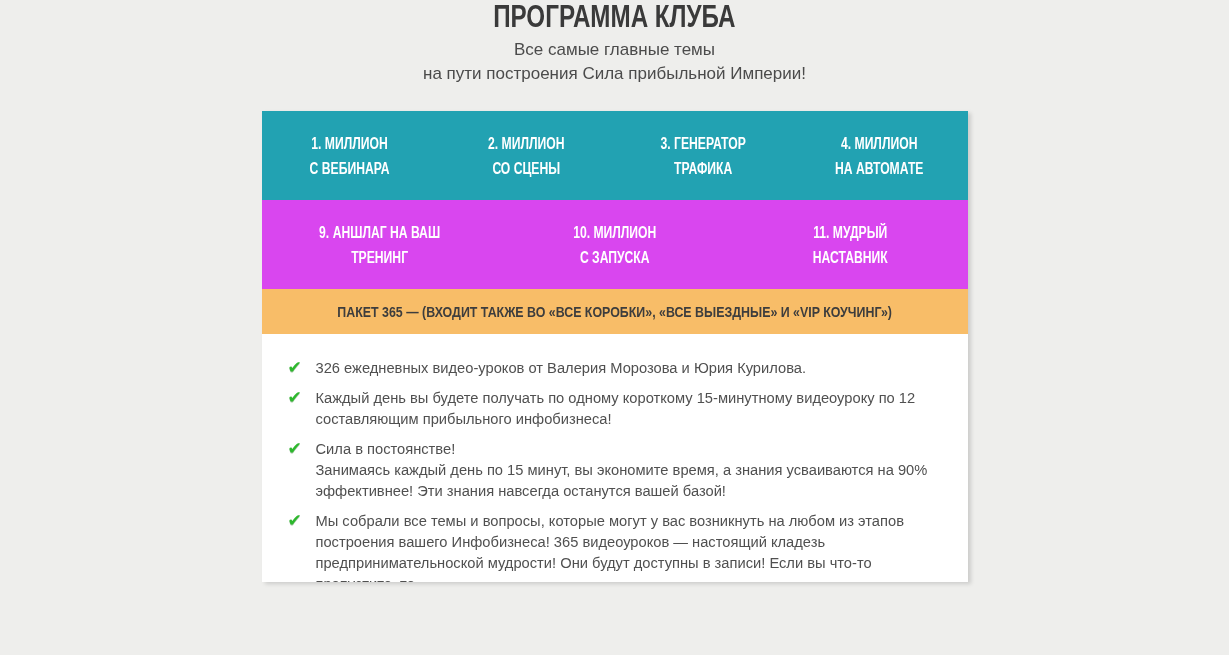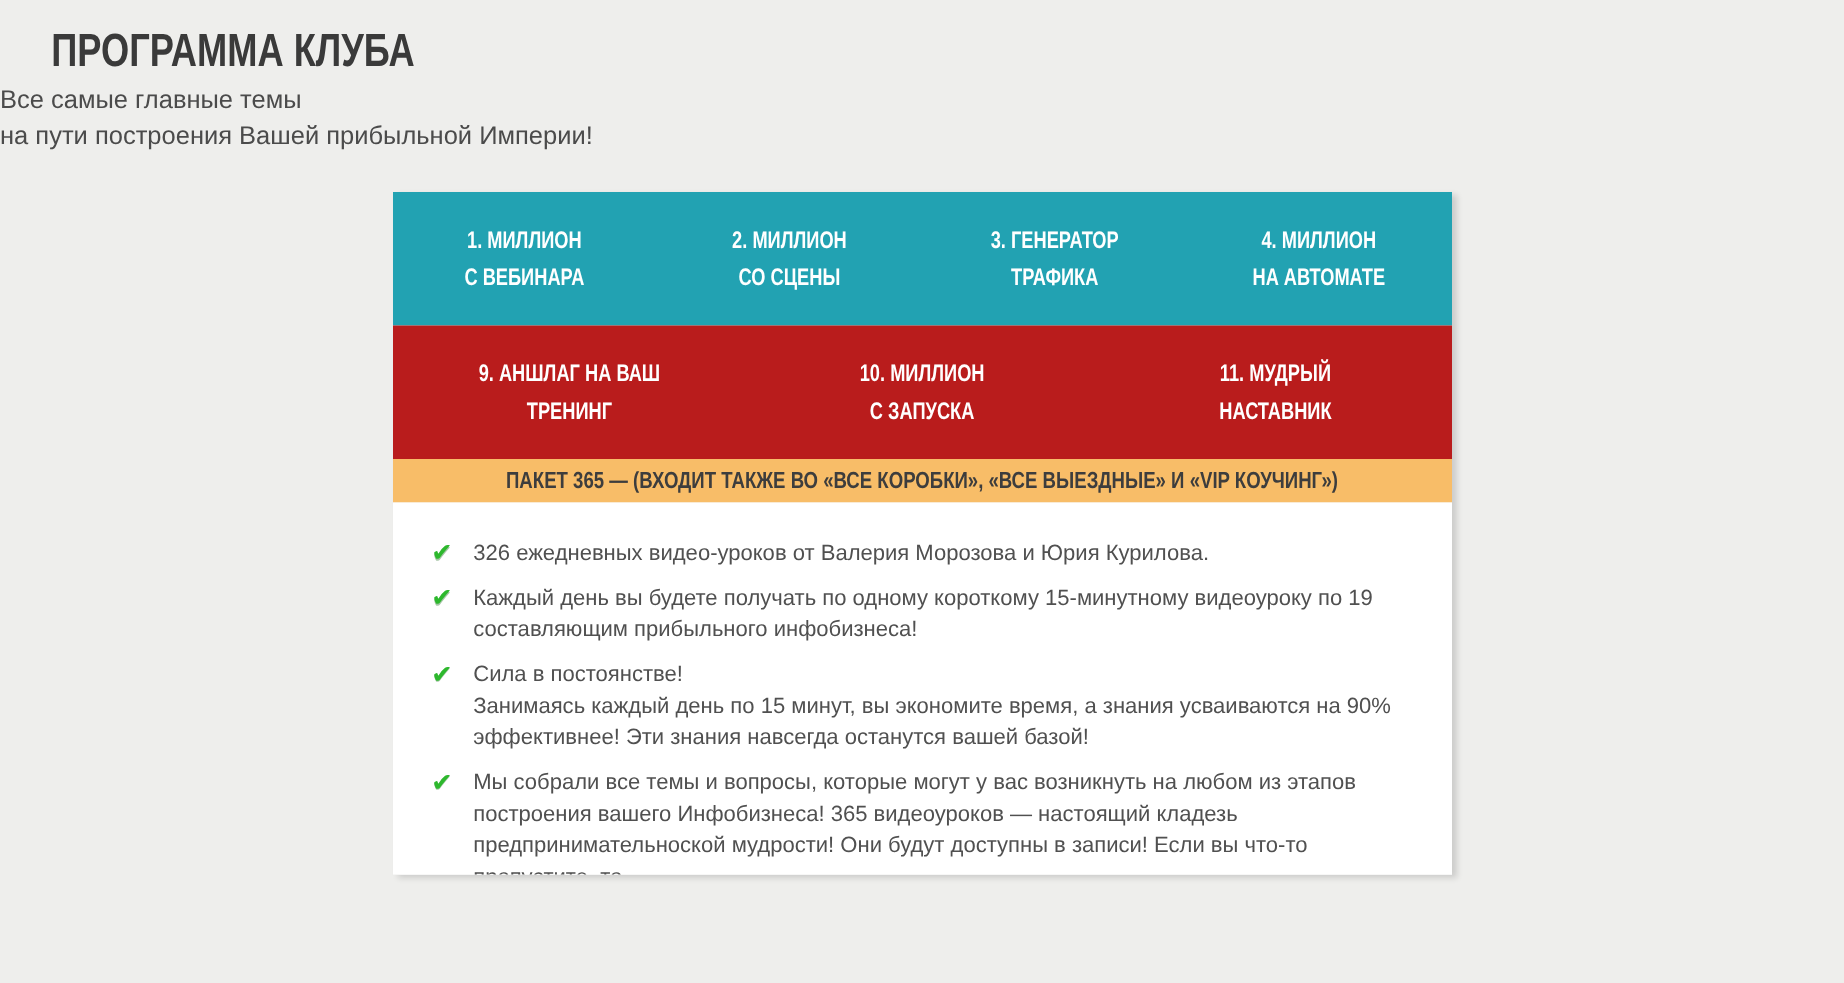--- a/index.html
+++ b/index.html
@@ -5,21 +5,21 @@
   * { margin: 0; padding: 0; box-sizing: border-box; }
   html, body {
     width: 1229px; height: 655px;
     overflow: hidden;
     background: #eeeeec;
     font-family: "Liberation Sans", sans-serif;
   }
   .page { position: relative; width: 1229px; height: 655px; }
 
   
-  .header { padding-top: 18px; }
+  .header { text-align: center; padding-top: 1px; }
   .page-title {
     display: inline-block;
     font-size: 31px;
     font-weight: 700;
     color: #3a3a3a;
     line-height: 32px;
     letter-spacing: 0px;
     transform: scaleX(0.78);
     transform-origin: 50% 50%;
     white-space: nowrap;
@@ -34,21 +34,21 @@
 
   
   .block {
     width: 706px;
     margin: 25px auto 0;
     box-shadow: 3px 2px 4px rgba(0,0,0,0.14);
   }
   .grid-row { display: flex; height: 89px; }
   .row-1 { background: #22a2b2; }
   .row-2 { background: #4b5880; }
-  .row-3 { background: #b91c1c; }
+  .row-3 { background: #d946ef; }
   .grid-cell {
     flex: 1 1 0;
     display: flex;
     align-items: center;
     justify-content: center;
     overflow: hidden;
   }
   .grid-cell .cell-label {
     display: inline-block;
     white-space: pre-line;
@@ -56,21 +56,21 @@
     color: #ffffff;
     font-size: 16px;
     font-weight: 700;
     line-height: 25px;
     transform: scaleX(0.76);
     transform-origin: 50% 50%;
   }
 
   
   .banner {
-    height: 29px;
+    height: 45px;
     background: #f8bd68;
     display: flex;
     align-items: center;
     justify-content: center;
     overflow: hidden;
   }
   .banner .banner-label {
     display: inline-block;
     font-size: 15.5px;
     font-weight: 700;
@@ -110,21 +110,21 @@
   }
 </style>
 </head>
 <body>
 
 <div class="page">
 
   <div class="header">
     <div class="page-title">ПРОГРАММА КЛУБА</div>
     <div class="page-subtitle">Все самые главные темы
-на пути построения Вашей прибыльной Империи!</div>
+на пути построения Сила прибыльной Империи!</div>
   </div>
 
   <div class="block">
 
     <div class="grid-row row-1">
       <div class="grid-cell">
         <span class="cell-label">1. МИЛЛИОН
 С ВЕБИНАРА</span>
       </div>
       <div class="grid-cell">
@@ -163,21 +163,21 @@
 
     <div class="panel">
 
       <div class="bullet">
         <span class="check">✔</span>
         <span class="bullet-text">326 ежедневных видео-уроков от Валерия Морозова и Юрия Курилова.</span>
       </div>
 
       <div class="bullet">
         <span class="check">✔</span>
-        <span class="bullet-text">Каждый день вы будете получать по одному короткому 15-минутному видеоуроку по 19
+        <span class="bullet-text">Каждый день вы будете получать по одному короткому 15-минутному видеоуроку по 12
 составляющим прибыльного инфобизнеса!</span>
       </div>
 
       <div class="bullet">
         <span class="check">✔</span>
         <span class="bullet-text">Сила в постоянстве!
 Занимаясь каждый день по 15 минут, вы экономите время, а знания усваиваются на 90%
 эффективнее! Эти знания навсегда останутся вашей базой!</span>
       </div>
 

